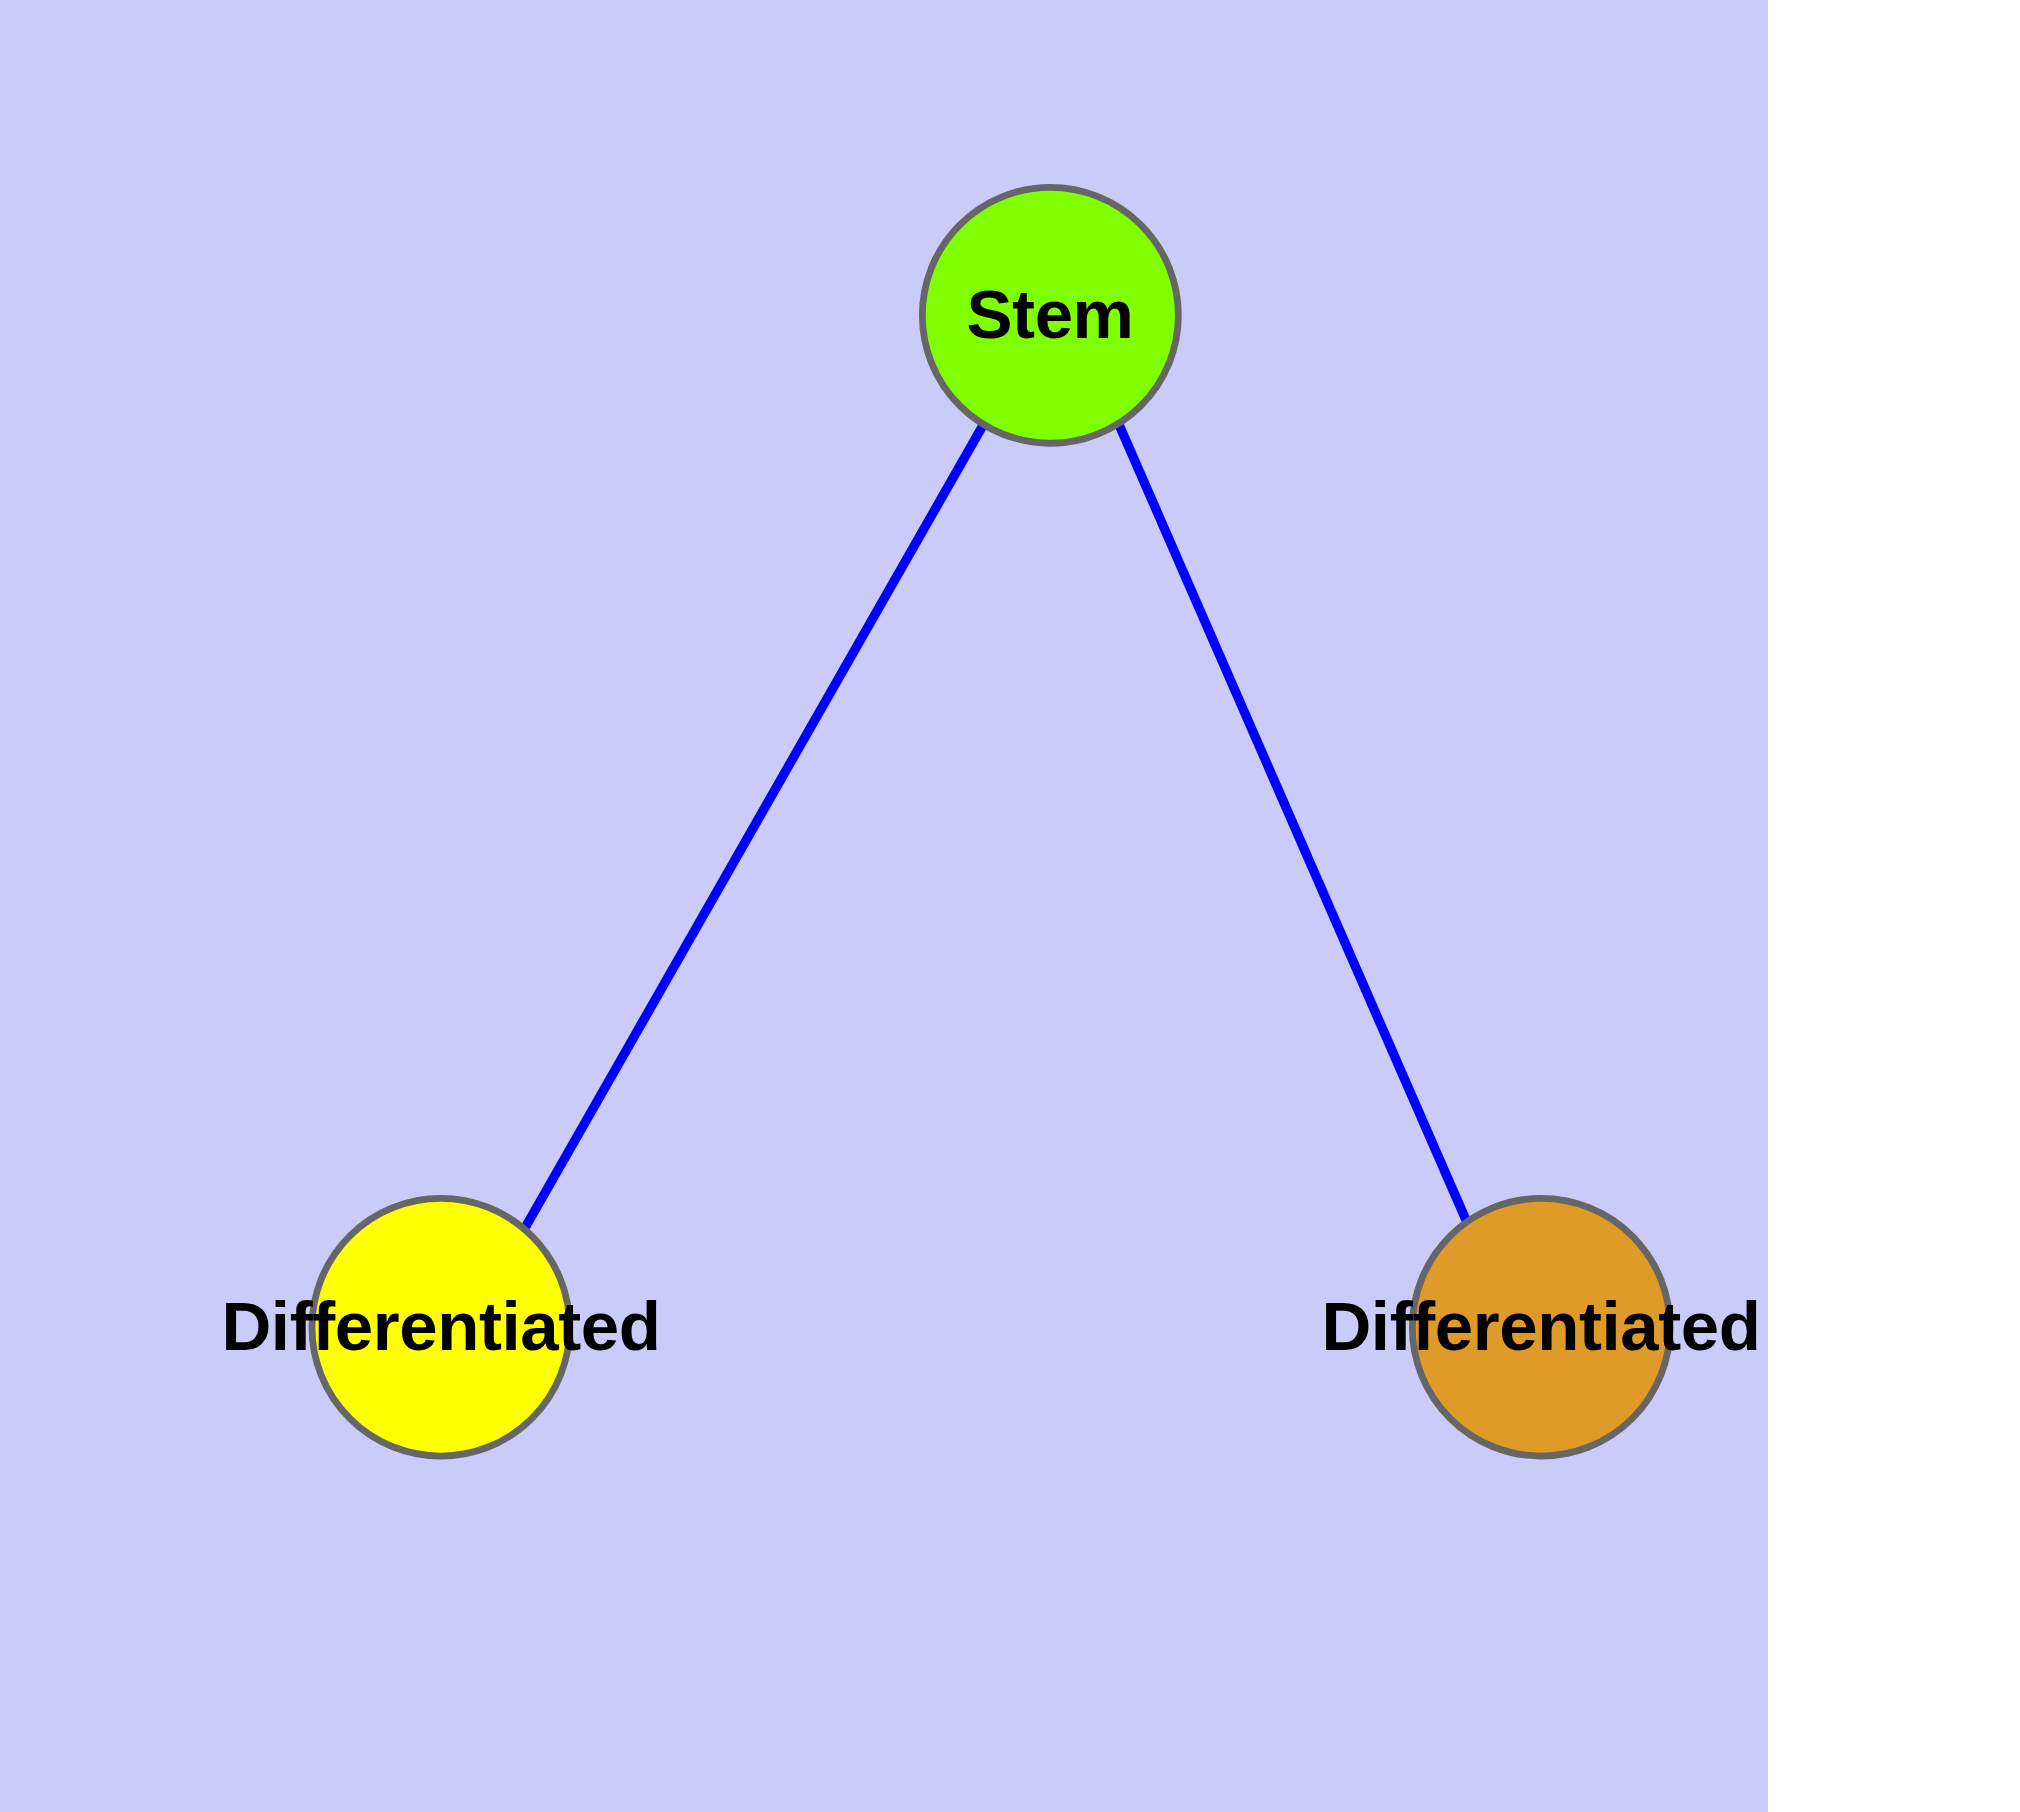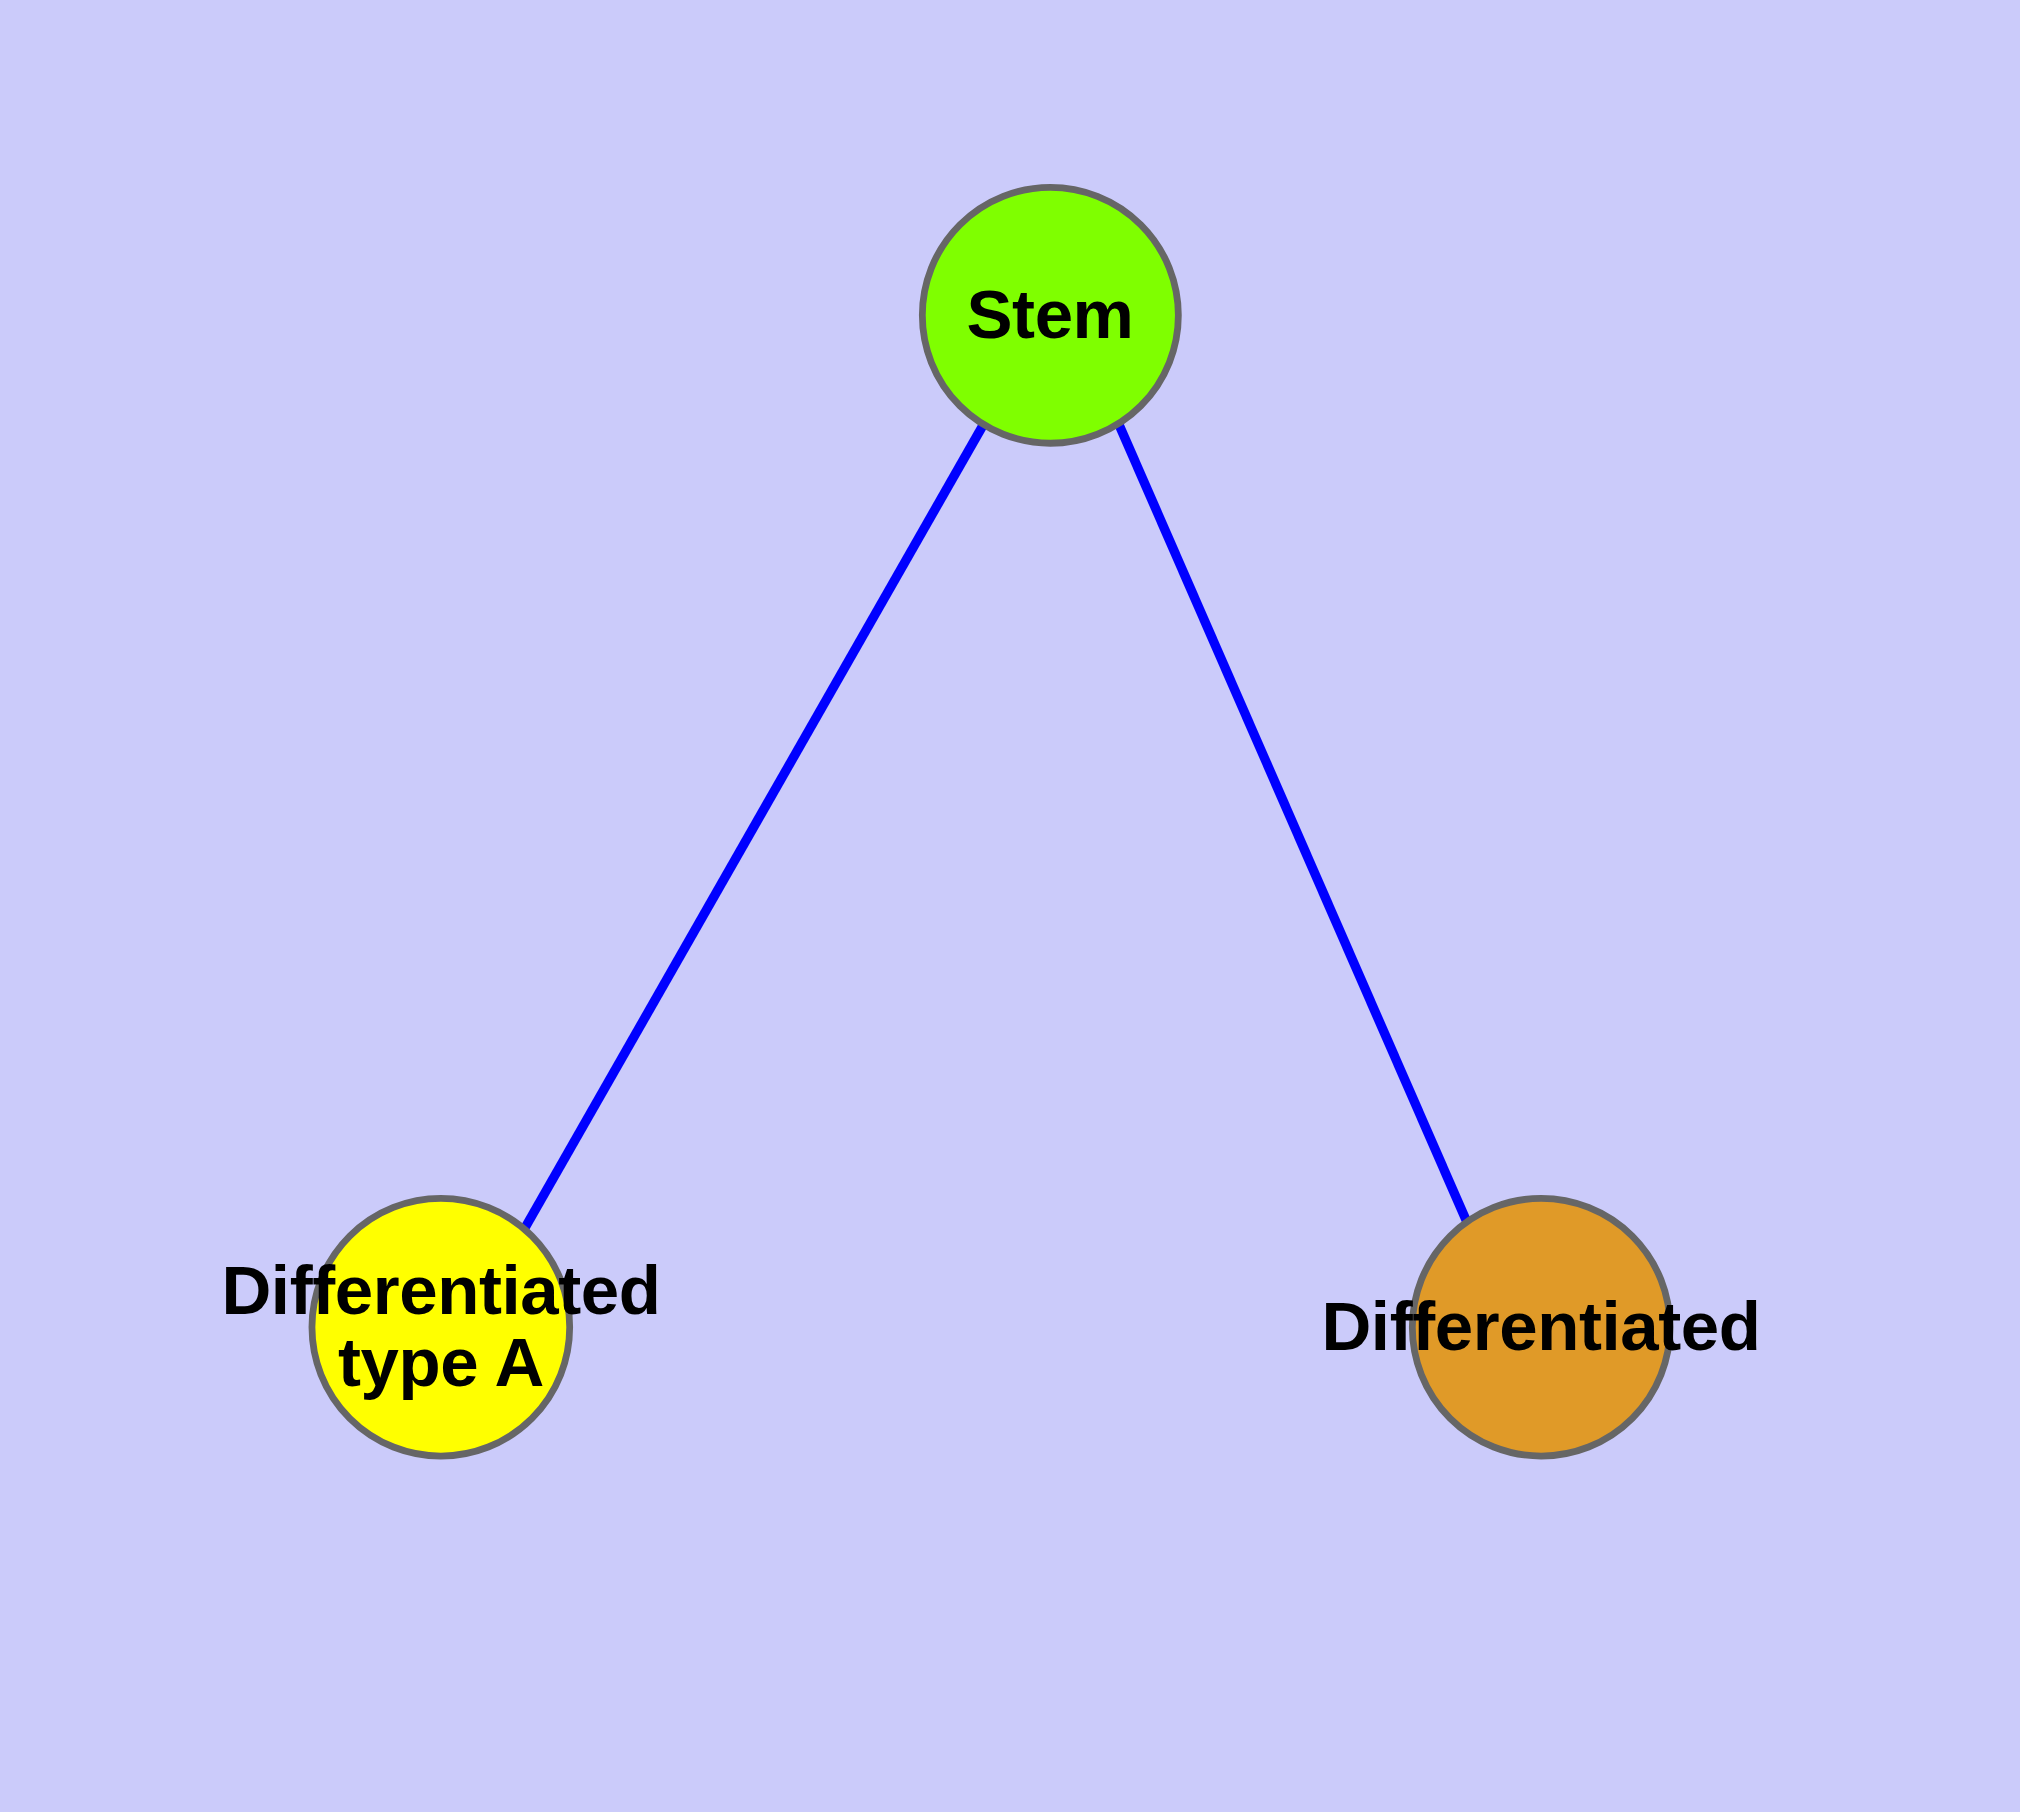--- a/index.html
+++ b/index.html
@@ -35,36 +35,36 @@
     color: #000000;
     white-space: pre;
     pointer-events: none;
     transform: translate(-50%, -50%);
     letter-spacing: -0.4px;
   }
 </style>
 </head>
 <body>
 
-<div id="canvas" style="width: 2020px; height: 1812px;">
+<div id="canvas" style="width: 1768px; height: 1812px;">
 
   <div id="bg-rect" style="background: rgb(203, 203, 250); width: 2021px; height: 1812px;"></div>
 
   <svg id="graph-svg" viewBox="0 0 2384 2138" preserveAspectRatio="none" xmlns="http://www.w3.org/2000/svg" style="width: 2021px; height: 1812px;">
     <g id="edges-layer">
         <line x1="1160" y1="501" x2="618" y2="1451" stroke="#0000FF" stroke-width="11" stroke-linecap="butt"></line>
         <line x1="1320" y1="501" x2="1733" y2="1448" stroke="#0000FF" stroke-width="11" stroke-linecap="butt"></line>
       </g>
     <g id="nodes-layer">
         <circle cx="1239" cy="372" r="151" fill="#7FFF00" stroke="#666666" stroke-width="8"></circle>
         <circle cx="520" cy="1566" r="152" fill="#FFFF00" stroke="#666666" stroke-width="8"></circle>
         <circle cx="1818" cy="1566" r="152" fill="#E09A28" stroke="#666666" stroke-width="8"></circle>
       </g>
   </svg>
 
   <div id="labels-layer">
       <div class="node-label" style="left: 1050px; top: 315px; font-size: 69px; color: rgb(0, 0, 0);"><div>Stem</div></div>
-      <div class="node-label" style="left: 441px; top: 1327px; font-size: 69px; color: rgb(0, 0, 0);"><div>Differentiated</div><div>type A</div></div>
+      <div class="node-label" style="left: 441px; top: 1327px; font-size: 69px; color: rgb(0, 0, 0);"><div>Differentiated</div></div>
       <div class="node-label" style="left: 1541px; top: 1327px; font-size: 69px; color: rgb(0, 0, 0);"><div>Differentiated</div></div>
     </div>
 
 </div>
 
 
 </body></html>

